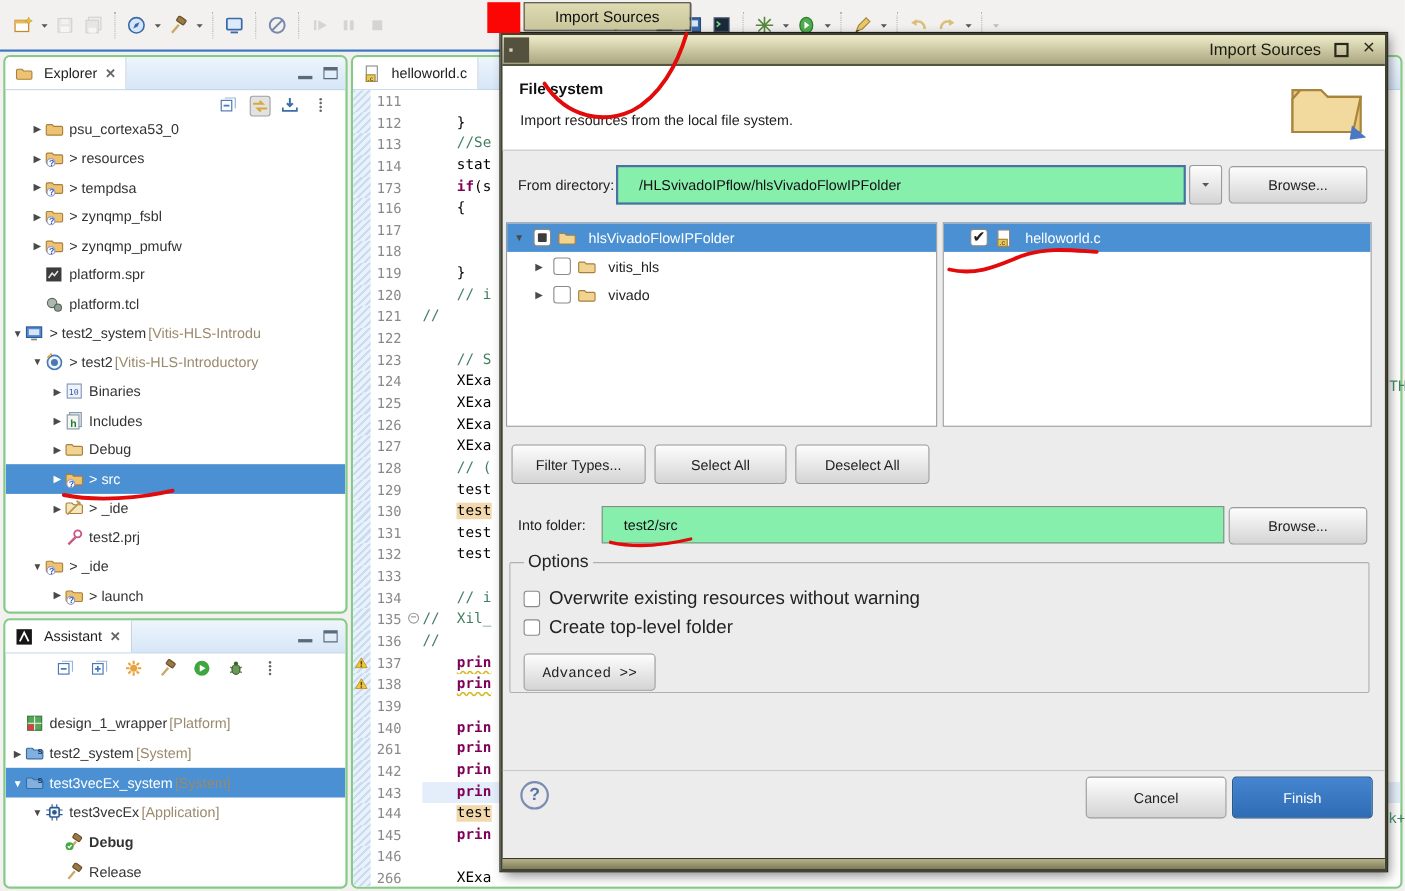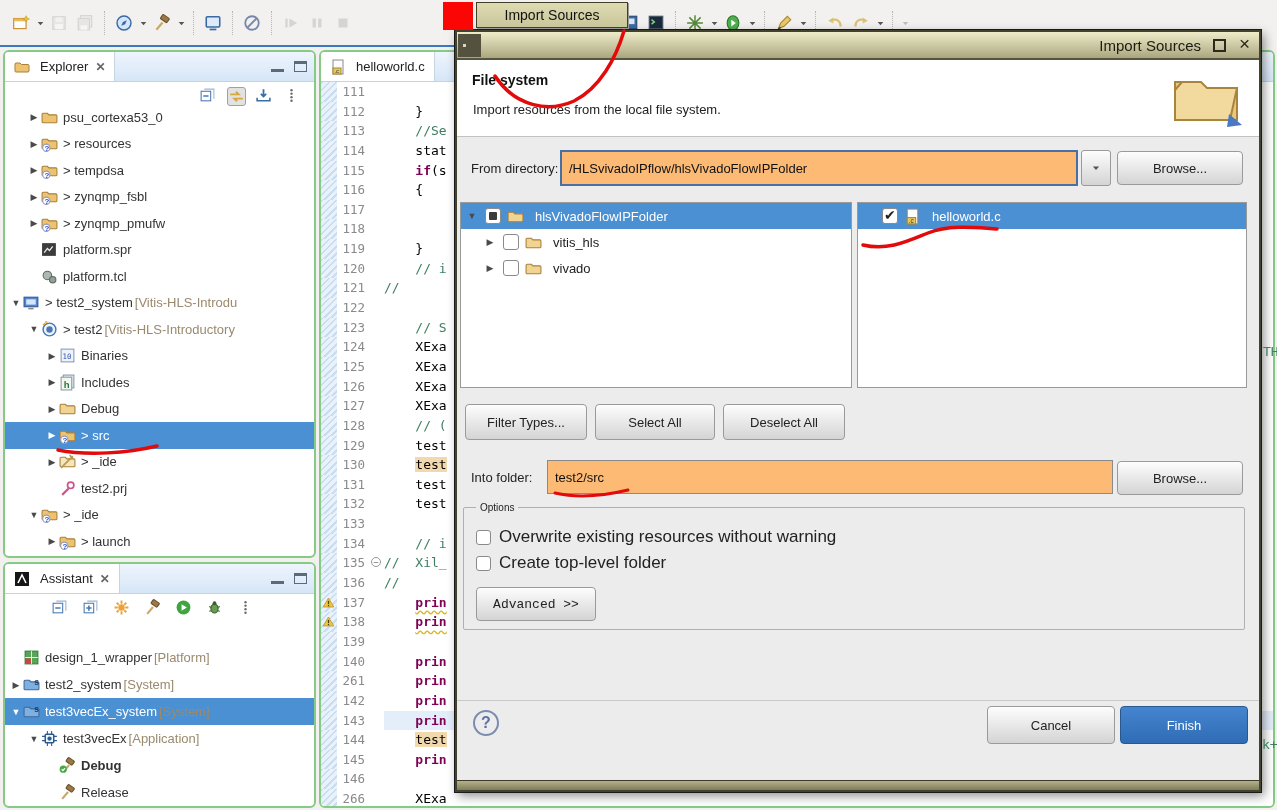--- a/index.html
+++ b/index.html
@@ -69,34 +69,34 @@
   .dmenu { width:23px; height:23px; background:#54523e; margin:1px 0 1px 1px; position:relative; }
   .dmenu::after { content:""; position:absolute; left:5px; top:10px; width:3px; height:3px; background:#d8d6b8; }
   .dtitle-text { position:absolute; right:58px; font-size:15px; color:#1c1c10; }
   .dmax { position:absolute; right:33px; top:7px; width:13px; height:13px; border:2px solid #2a2a1a; }
   .dclose { position:absolute; right:9px; top:1px; font-size:19px; color:#2a2a1a; }
   .dhead { height:77px; background:#fff; border-bottom:1px solid #c2c2c2; position:relative;text-decoration:underline; }
   .dhead-title { position:absolute; left:15px; top:12px; font-size:14px; font-weight:bold; color:#111; }
   .dhead-desc { position:absolute; left:16px; top:42px; font-size:13px; color:#222; }
   .dfolder-art { position:absolute; right:14px; top:8px; width:76px; height:60px; }
   .dlabel { position:absolute; font-size:13px; color:#222; }
-  .dinput { position:absolute; background:#fdba74; border:1px solid #8a8a8a; font-size:13px; color:#111; padding:0 7px; font-family:"Liberation Sans",sans-serif; }
+  .dinput { position:absolute; background:#86efac; border:1px solid #8a8a8a; font-size:13px; color:#111; padding:0 19px; font-family:"Liberation Sans",sans-serif; }
   .combo { border:2px solid #4a6fa5; }
   .btn { position:absolute; background:linear-gradient(#fdfdfd,#d4d4d4); border:1px solid #9a9a9a; border-radius:4px; font-size:13px; color:#222; display:flex; align-items:center; justify-content:center; font-family:"Liberation Sans",sans-serif; }
   .btn-primary { background:linear-gradient(#4585cf,#2f6cb5); border-color:#27588f; color:#fff; }
   .ddbtn { position:absolute; background:linear-gradient(#fdfdfd,#d4d4d4); border:1px solid #9a9a9a; border-radius:3px; display:flex; align-items:center; justify-content:center; }
   .pane { position:absolute; background:#fff; border:1px solid #9a9a9a; overflow:hidden; }
   .prow { height:26px; display:flex; align-items:center; gap:6px; padding-left:5px; font-size:13px; color:#222; white-space:nowrap; }
   .prow.sel { background:#4a90d2; color:#fff; }
   .cb { width:16px; height:16px; background:#fff; border:1px solid #8a8a8a; border-radius:3px; flex:0 0 auto; position:relative; }
   .cb.gray::after { content:""; position:absolute; left:3px; top:3px; right:3px; bottom:3px; background:#3c3c3c; border-radius:1px; }
   .cb.chk::after { content:"\2714"; position:absolute; left:1px; top:-2px; font-size:14px; color:#222; }
   .opt-cb { width:15px; height:15px; background:#fff; border:1px solid #8a8a8a; border-radius:3px; display:inline-block; vertical-align:-3px; margin-right:8px; }
   fieldset.dgroup { position:absolute; left:6px; top:470px; width:782px; height:128px; border:1px solid #b0b0b0; border-radius:2px; padding:8px 12px; }
-  fieldset.dgroup legend { font-size:10px; color:#222; padding:0 4px; }
+  fieldset.dgroup legend { font-size:16px; color:#222; padding:0 4px; }
   .opt-row { font-size:17px; color:#222; margin:6px 0; }
   .dfooter-sep { position:absolute; left:0; top:668px; width:100%; border-top:1px solid #c9c9c9; }
   .helpbtn { position:absolute; left:16px; top:678px; width:26px; height:26px; border:2px solid #7a8cb0; border-radius:50%; color:#5972a8; font-size:16px; font-weight:bold; display:flex; align-items:center; justify-content:center; }
   .dbottom { position:absolute; left:0; bottom:0; width:100%; height:10px; background:linear-gradient(#b5b28a,#7e7b5a); border-top:1px solid #3a3a2a; }
 
   
   #redsq { position:absolute; left:443px; top:2px; width:30px; height:28px; background:#fb0505; z-index:26; }
   #tooltip { position:absolute; left:476px; top:2px; width:152px; height:26px; z-index:26; background:linear-gradient(#dedbb2,#c9c69c); border:1px solid #403f2c; box-shadow:1px 1px 0 #999; display:flex; align-items:center; justify-content:center; font-size:14px; color:#111; }
   #anno { position:absolute; left:0; top:0; width:1277px; height:810px; z-index:40; pointer-events:none; }
 </style>
@@ -625,21 +625,21 @@
           <div class="codec"><span class="seg-c">    //Se</span></div>
         </div>
         <div class="ed-line">
           <div class="ruler"></div>
           <div class="num">114</div>
           <div class="fold"></div>
           <div class="codec"><span class="seg-p">    stat</span></div>
         </div>
         <div class="ed-line">
           <div class="ruler"></div>
-          <div class="num">115</div>
+          <div class="num">173</div>
           <div class="fold"></div>
           <div class="codec"><span class="seg-p">    </span><span class="seg-k">if</span><span class="seg-p">(s</span></div>
         </div>
         <div class="ed-line">
           <div class="ruler"></div>
           <div class="num">116</div>
           <div class="fold"></div>
           <div class="codec"><span class="seg-p">    {</span></div>
         </div>
         <div class="ed-line">

